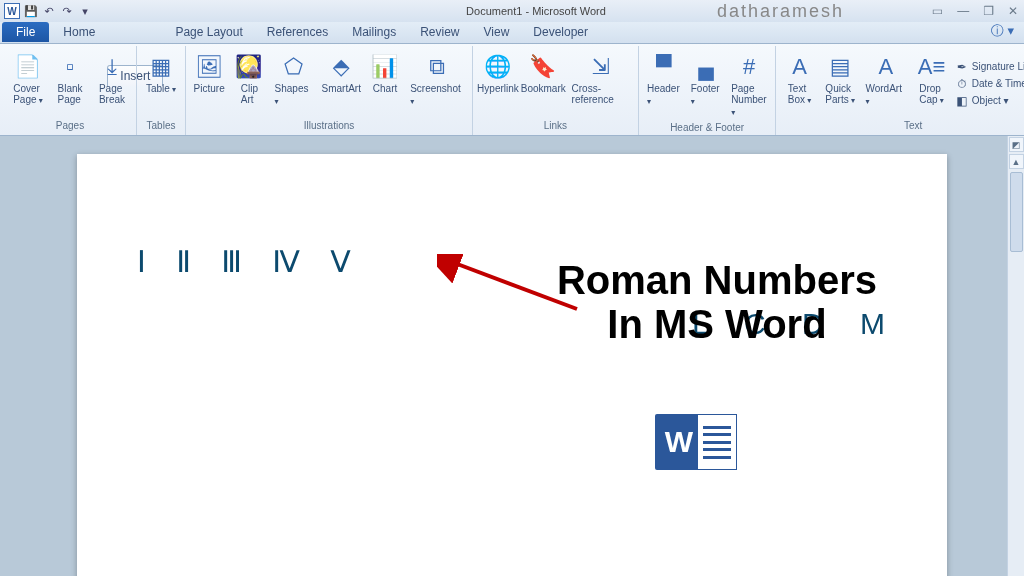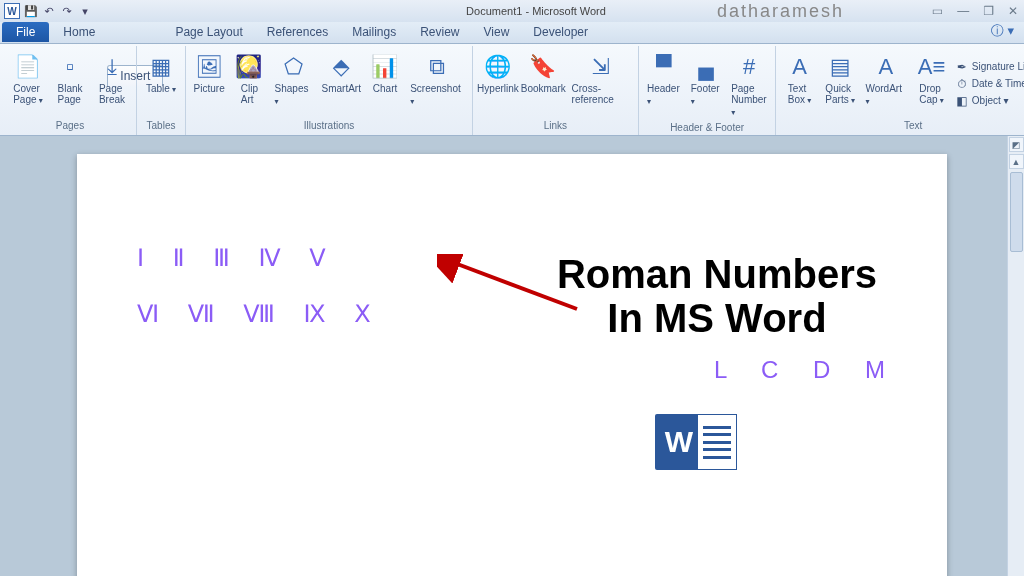--- a/index.html
+++ b/index.html
@@ -32,23 +32,23 @@
   .btn .ic { width:32px; height:32px; display:flex; align-items:center; justify-content:center; font-size:22px;}
   .btn .lbl { font-size:10px; color:#3b5277; text-align:left; line-height:11px; white-space:pre-line;}
   .btn .dd::after{content:" ▾"; font-size:8px; color:#3b5277;}
   .smallcol { display:flex; flex-direction:column; gap:1px; justify-content:center;}
   .smallcol .srow { font-size:10px; color:#3b5277; display:flex; align-items:center; gap:3px; padding:1px 2px; white-space:nowrap;}
   .smallcol .srow .sic{width:14px;height:14px;display:inline-flex;align-items:center;justify-content:center;font-size:12px;}
 
   
   .docwrap { position:absolute; top:136px; left:0; right:0; bottom:0; background:#b8c9d8; display:flex; justify-content:center; overflow:hidden;}
   .page { margin-top:18px; width:870px; height:600px; background:#fff; box-shadow:0 2px 6px rgba(0,0,0,.3); position:relative; padding:90px 60px;}
-  .romans { font-family: "Times New Roman", serif; font-size:24px; letter-spacing:2px; color:#8b5cf6;}
+  .romans { font-family: "Times New Roman", serif; font-size:30px; letter-spacing:2px; color:#0c4a6e;}
   .romrow { margin-bottom:28px; word-spacing:18px;}
-  .annot { position:absolute; right:70px; top:98px; text-align:center; font-family:"Times New Roman",serif; font-size:40px; font-weight:bold; color:#000; line-height:1.1;}
+  .annot { position:absolute; right:70px; top:104px; text-align:center; font-family:"Times New Roman",serif; font-size:40px; font-weight:bold; color:#000; line-height:1.1;}
   .arrow { position:absolute; left:360px; top:100px; }
   .wordlogo { position:absolute; right:210px; top:260px; display:flex; align-items:center;}
   .wordlogo .wl { width:48px;height:56px;background:#2b579a;display:flex;align-items:center;justify-content:center;color:#fff;font-size:30px;font-weight:bold;border-radius:2px;}
   .wordlogo .doc { width:40px;height:56px;background:#fff;border:1px solid #2b579a;margin-left:-6px;display:flex;flex-direction:column;justify-content:space-evenly;padding:6px 5px;}
   .wordlogo .doc div{height:3px;background:#2b579a;}
 
   
   .vscroll{position:absolute;right:0;top:136px;bottom:0;width:17px;background:#e6edf5;border-left:1px solid #c3d2e3;display:flex;flex-direction:column;align-items:center;}
   .vscroll .arr{width:15px;height:15px;display:flex;align-items:center;justify-content:center;font-size:9px;color:#5a6f87;background:#f0f5fb;border:1px solid #c3d2e3;margin:1px 0;}
   .vscroll .thumb{width:13px;height:80px;background:#cfdcec;border:1px solid #a8bdd4;border-radius:2px;margin-top:2px;}
@@ -222,21 +222,20 @@
         </div>
       </div>
       <div class="label">Text</div>
     </div>
   </div>
 
 <div class="docwrap">
   <div class="page">
     <div class="romans">
       <div class="romrow">Ⅰ  Ⅱ  Ⅲ  Ⅳ  Ⅴ</div>
-      <div class="romrow">Ⅵ  Ⅶ  Ⅷ  Ⅸ  Ⅹ</div>
       <div class="romrow" style="word-spacing:24px;text-align:right;">L  C  D  M</div>
     </div>
     <svg class="arrow" width="150" height="70">
       <defs>
           <marker id="ah" markerWidth="10" markerHeight="10" refX="2" refY="5" orient="auto">
         <path d="M0,0 L10,5 L0,10 Z" fill="#c00000"></path>
           </marker>
         </defs>
       <line x1="140" y1="55" x2="15" y2="8" stroke="#c00000" stroke-width="4" marker-end="url(#ah)"></line>
     </svg>

